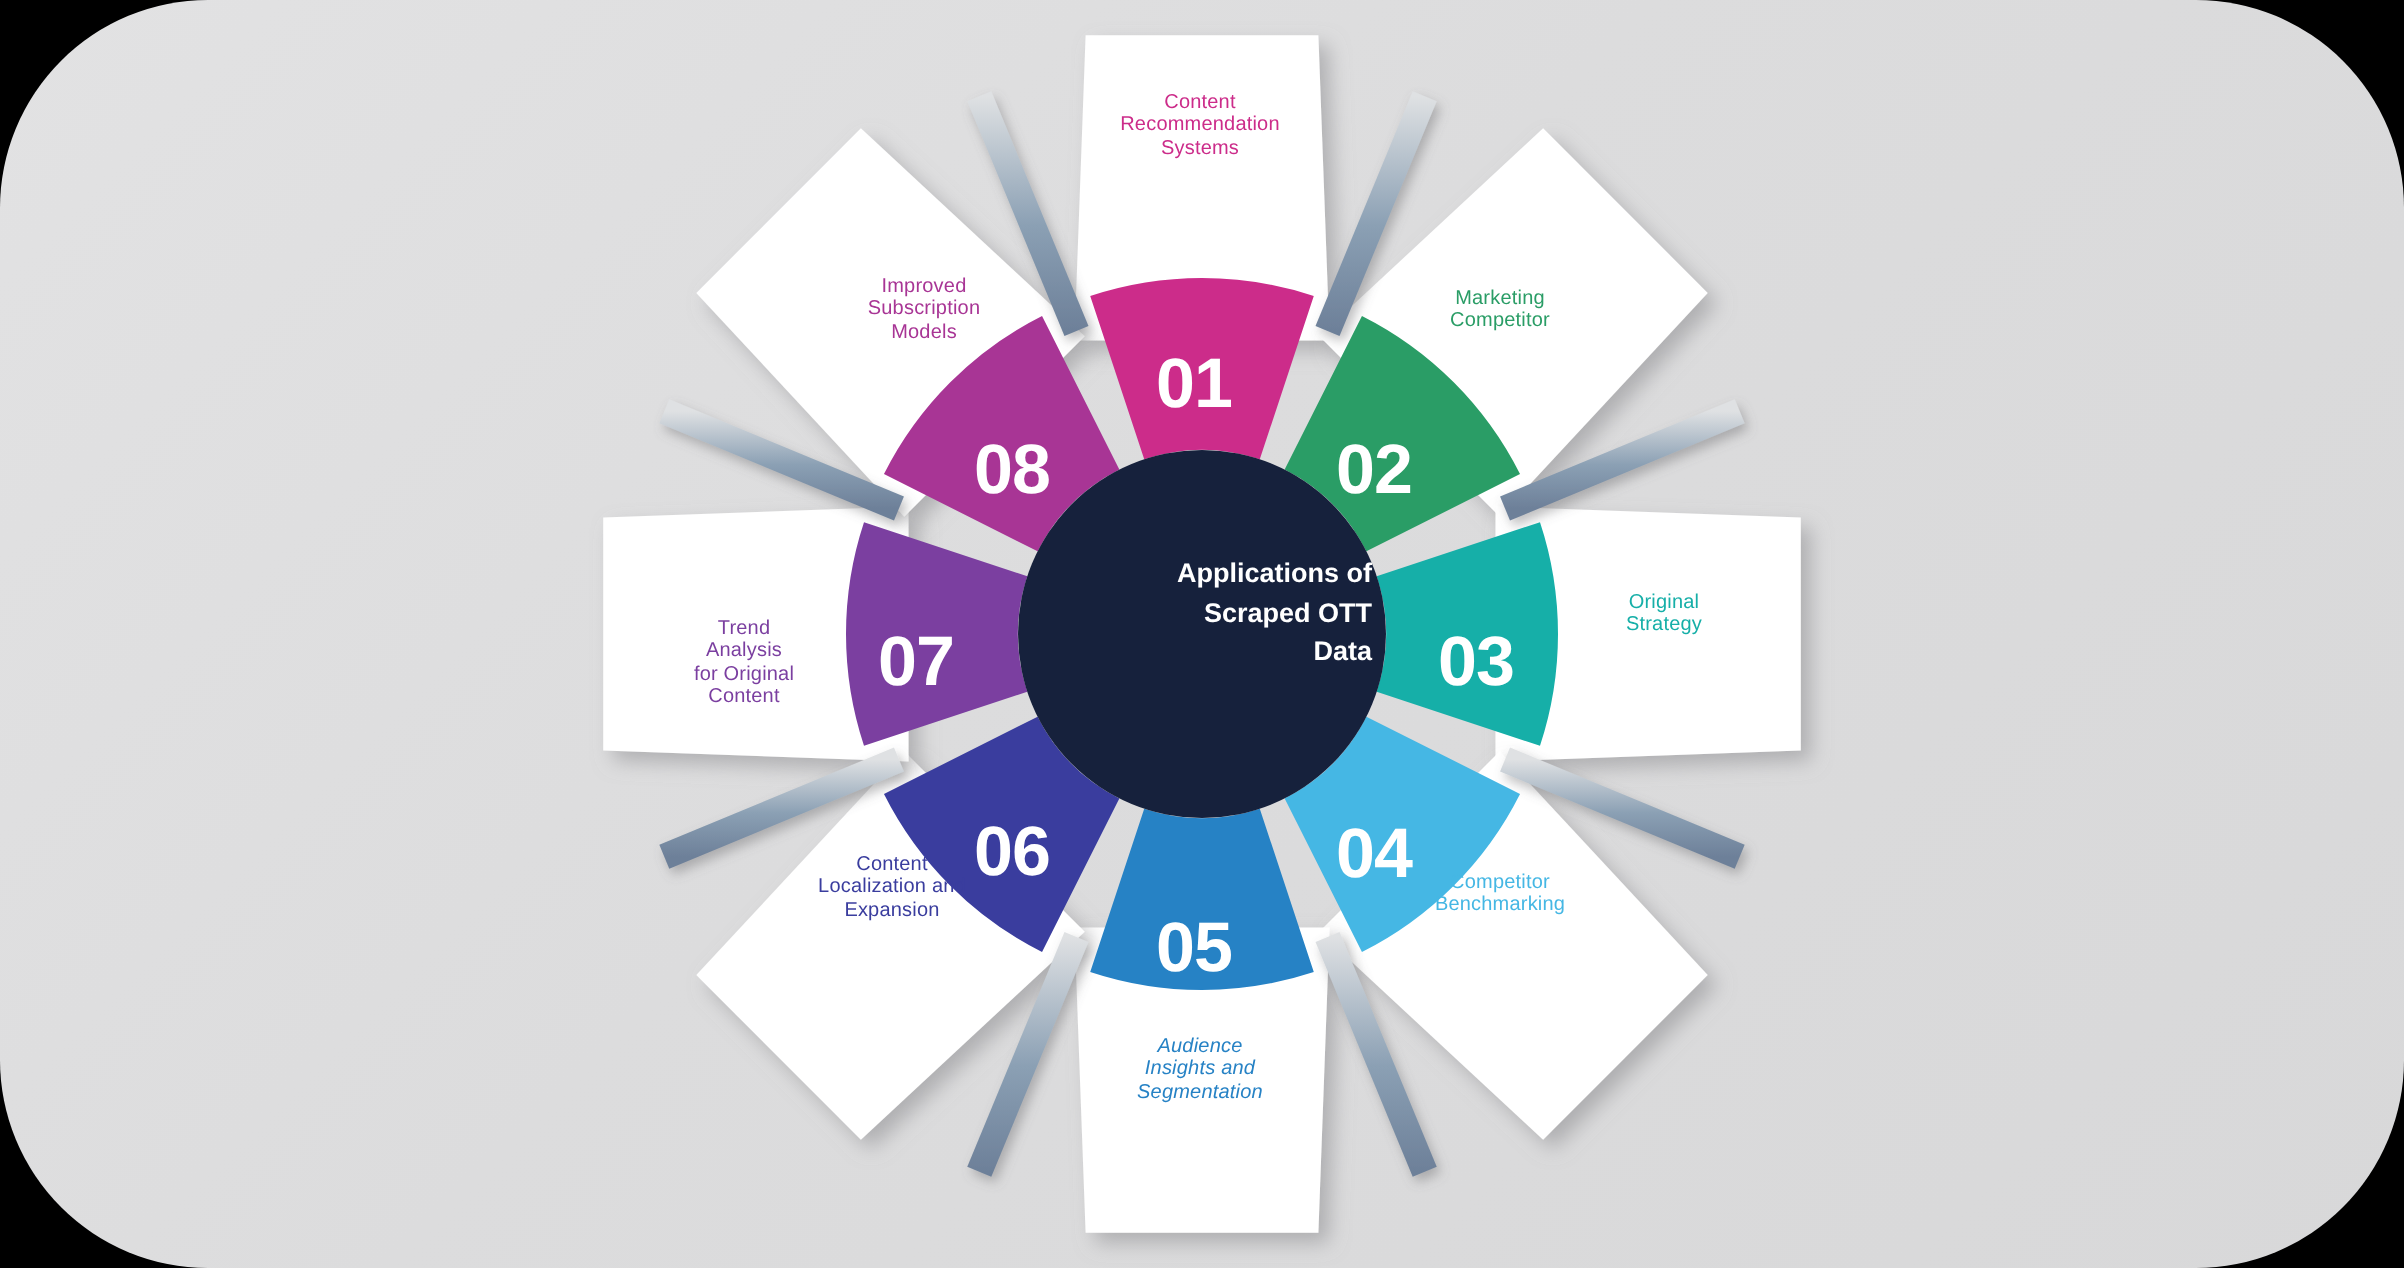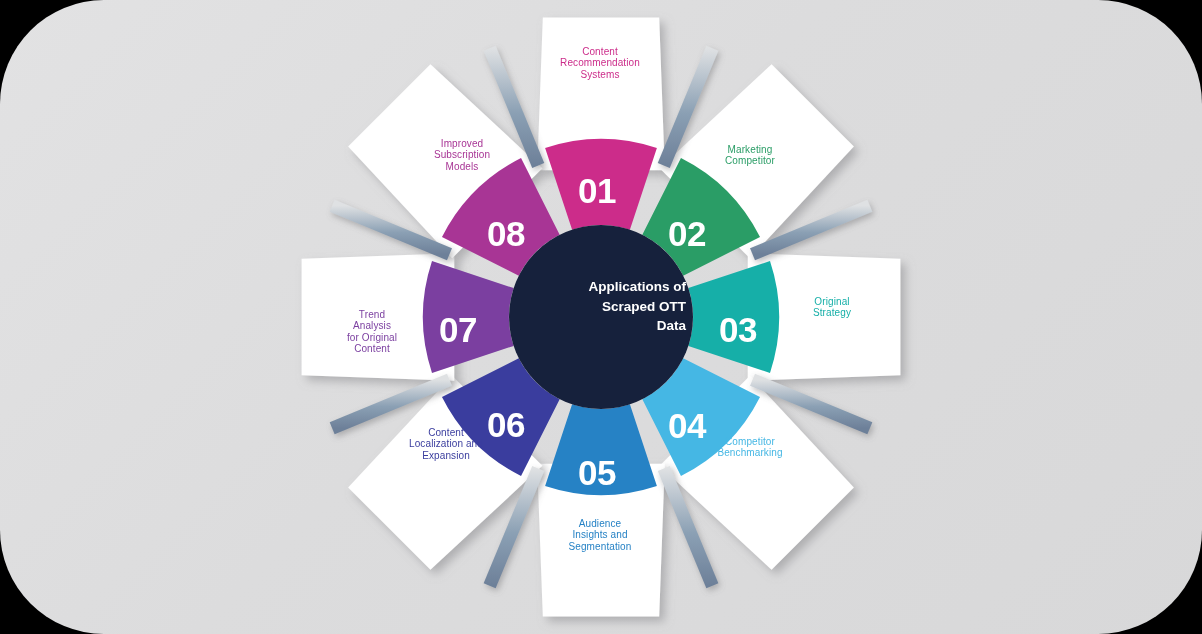--- a/index.html
+++ b/index.html
@@ -130,21 +130,21 @@
   <div id="labels">
       <div class="petal-label" style="left: 510px; top: 46px; width: 180px; color: rgb(204, 44, 138);">Content
 Recommendation
 Systems</div>
       <div class="petal-label" style="left: 662px; top: 144px; width: 176px; color: rgb(42, 157, 102);">Marketing
 Competitor</div>
       <div class="petal-label" style="left: 762px; top: 296px; width: 140px; color: rgb(22, 175, 168);">Original
 Strategy</div>
       <div class="petal-label" style="left: 662px; top: 436px; width: 176px; color: rgb(69, 183, 228); text-align: center;">Competitor
 Benchmarking</div>
-      <div class="petal-label" style="left: 510px; top: 518px; width: 180px; color: rgb(38, 130, 197);">Audience
+      <div class="petal-label" style="left: 510px; top: 518px; width: 180px; color: rgb(38, 130, 197); font-style: italic;">Audience
 Insights and
 Segmentation</div>
       <div class="petal-label" style="left: 358px; top: 427px; width: 176px; color: rgb(58, 61, 158);">Content
 Localization and
 Expansion</div>
       <div class="petal-label" style="left: 302px; top: 283px; width: 140px; color: rgb(123, 63, 160); margin-top: 26px;">Trend
 Analysis
 for Original
 Content</div>
       <div class="petal-label" style="left: 374px; top: 138px; width: 176px; color: rgb(168, 53, 149);">Improved

